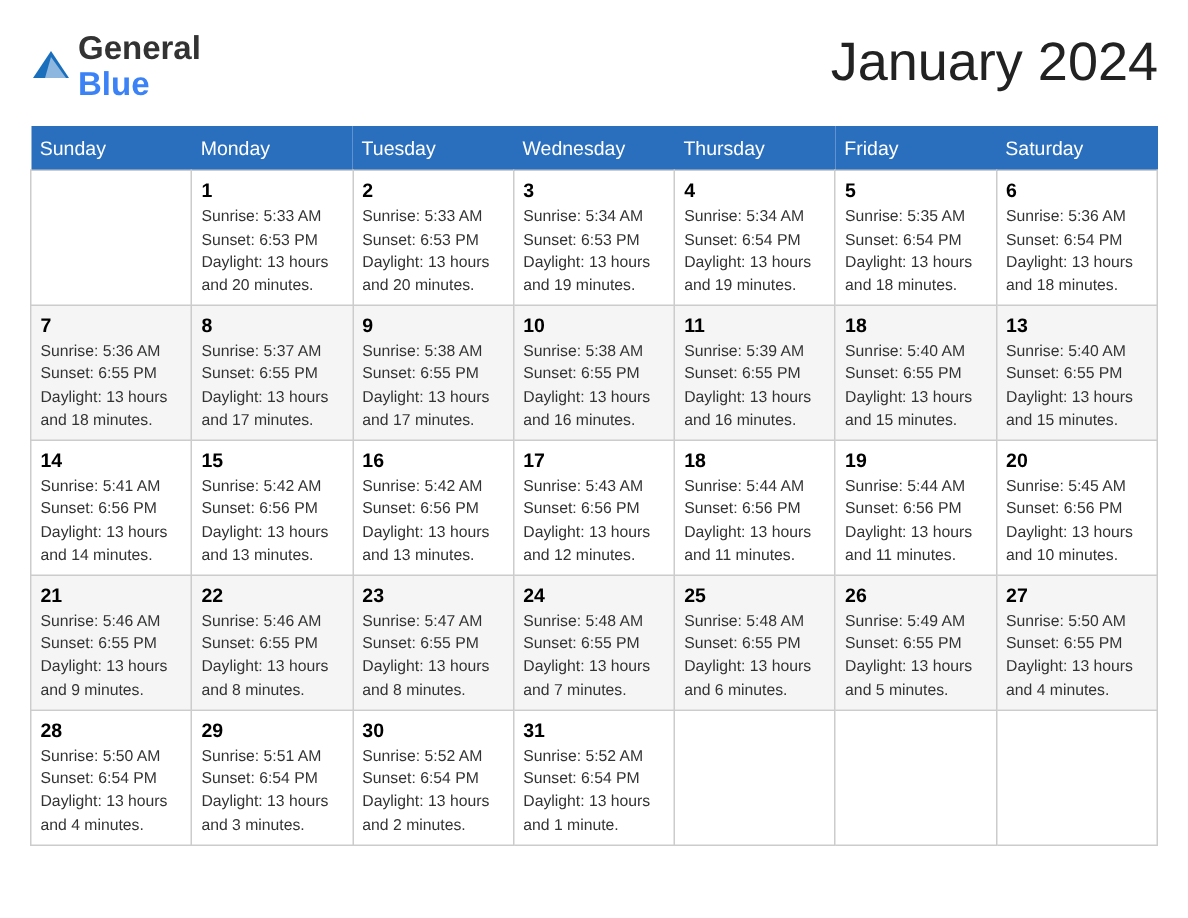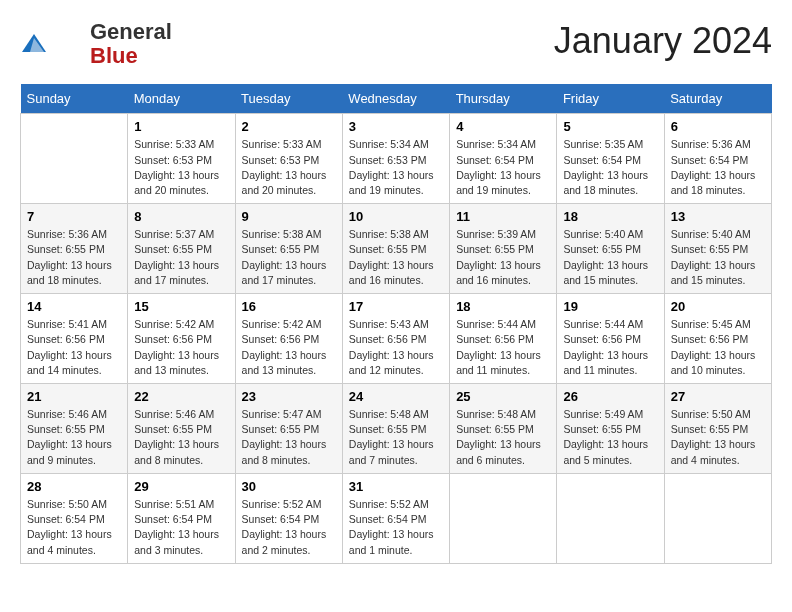--- a/index.html
+++ b/index.html
@@ -12,29 +12,28 @@
     }
     .header {
       display: flex;
       justify-content: space-between;
       align-items: flex-start;
       margin-bottom: 16px;
     }
     .logo {
       display: flex;
       align-items: center;
-      gap: 38px;
     }
     .logo-text {
       font-size: 22px;
       font-weight: bold;
       line-height: 1.1;
     }
     .logo-general { color: #333; }
-    .logo-blue { color: #b91c1c; }
+    .logo-blue { color: #3b82f6; }
     .logo-icon {
       width: 28px;
       height: 28px;
       margin-right: 4px;
     }
     .title-block {
       text-align: right;
     }
     .month-title {
       font-size: 36px;

